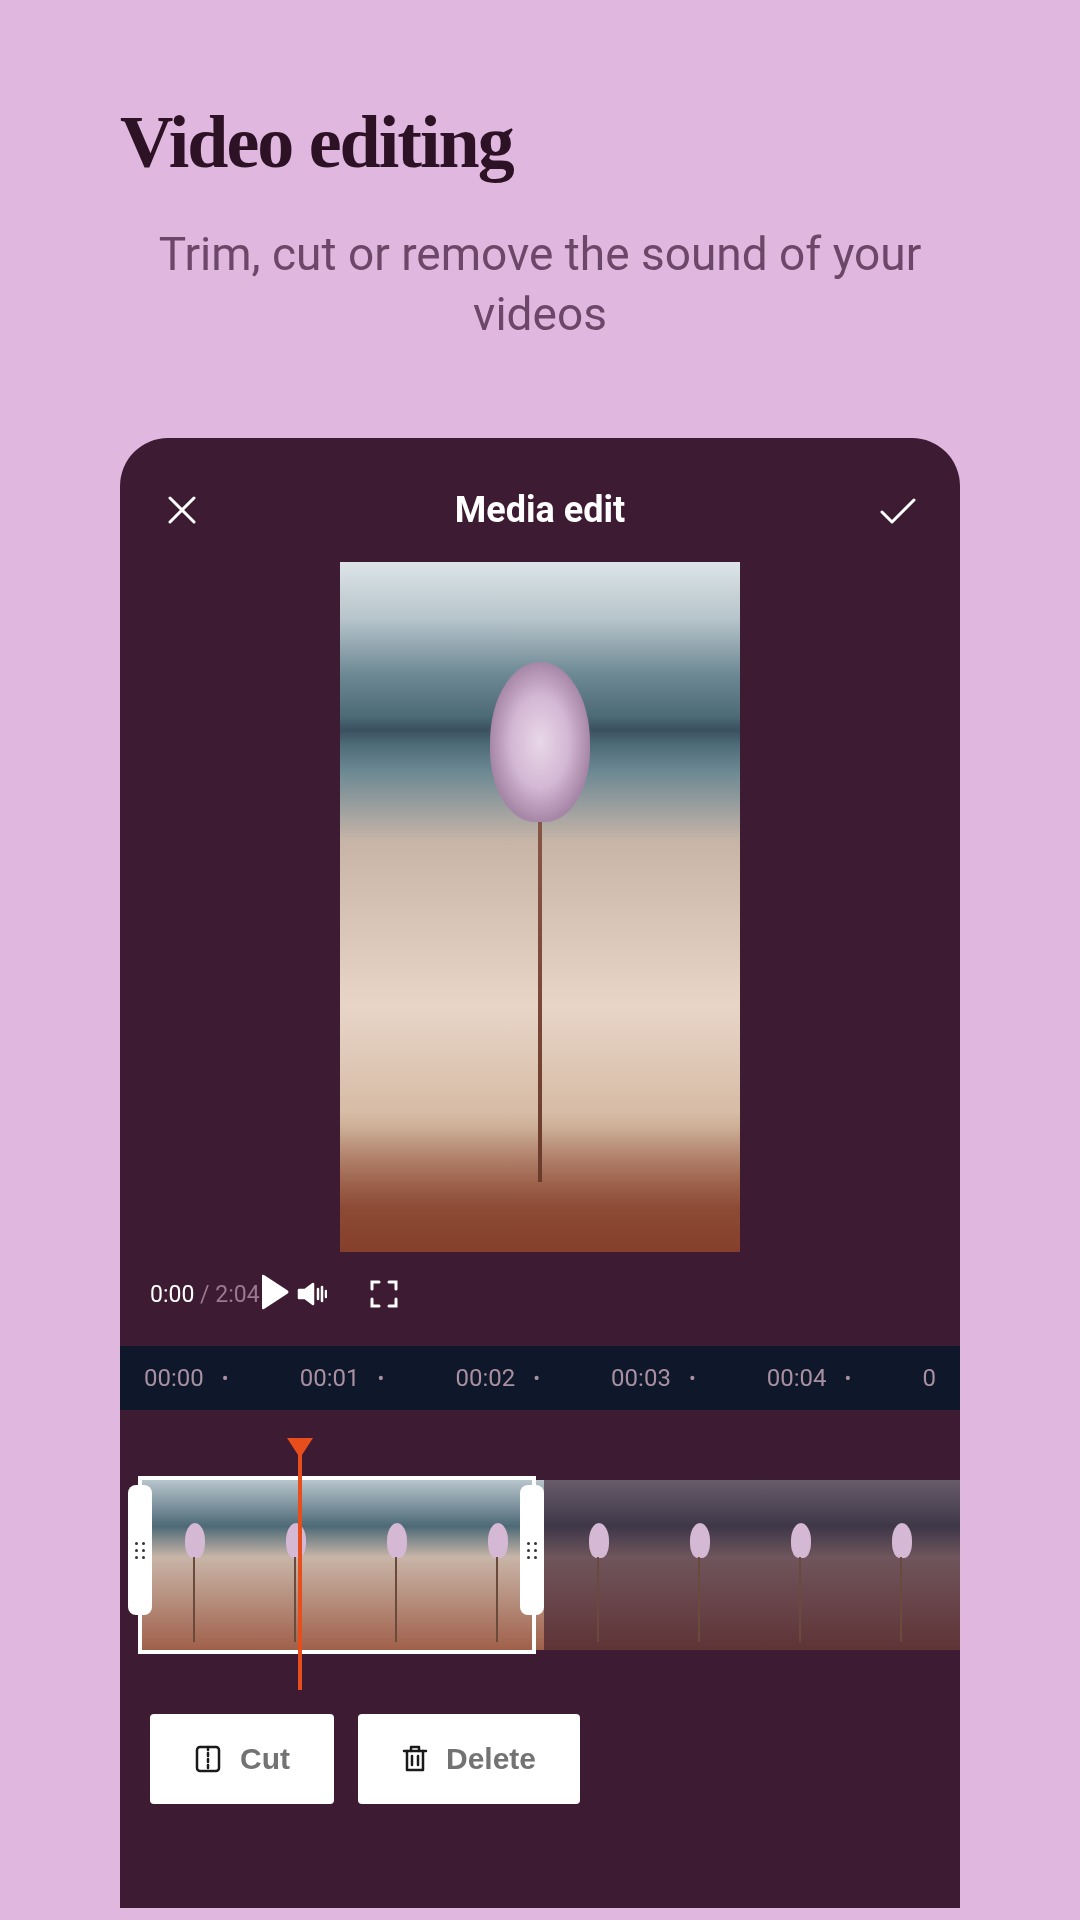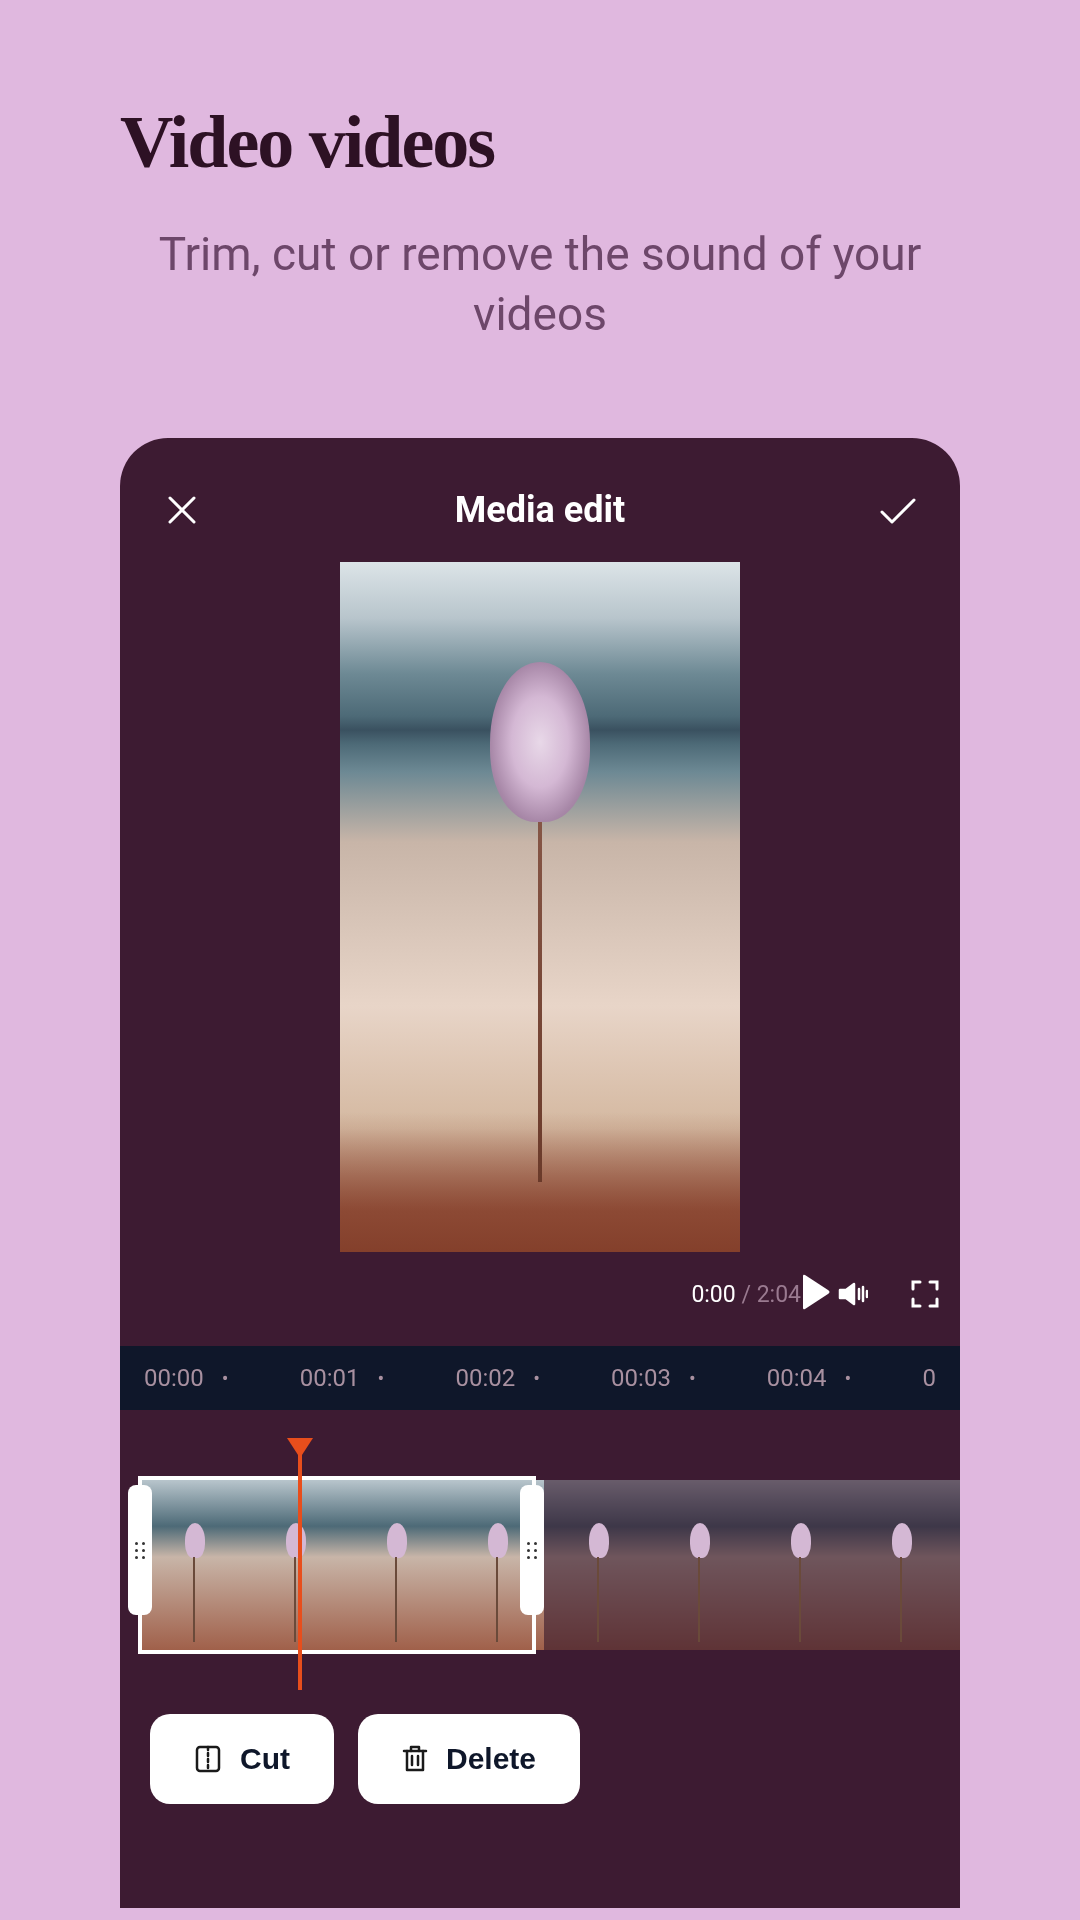--- a/index.html
+++ b/index.html
@@ -123,21 +123,21 @@
       bottom: 0;
       left: 0;
       right: 0;
       height: 140px;
       background: linear-gradient(to top, rgba(120, 50, 30, 0.7), transparent);
     }
     
     .controls {
       display: flex;
       align-items: center;
-      justify-content: flex-end;
+      justify-content: flex-start;
       padding: 20px 13px 30px 30px;
     }
     
     .time-display {
       font-size: 23px;
     }
     
     .time-current {
       color: #fff;
     }
@@ -324,35 +324,35 @@
     
     .action-buttons {
       display: flex;
       gap: 24px;
       padding: 54px 30px 0 30px;
     }
     
     .action-btn {
       background: #fff;
       border: none;
-      border-radius: 20px;
+      border-radius: 4px;
       padding: 28px 44px;
       font-size: 30px;
       font-weight: 700;
-      color: #0f172a;
+      color: #737373;
       display: flex;
       align-items: center;
       gap: 18px;
       cursor: pointer;
     }
   </style>
 </head>
 <body>
 
-<h1 class="page-title">Video videos</h1>
+<h1 class="page-title">Video editing</h1>
 <p class="page-subtitle">Trim, cut or remove the sound of your videos</p>
 
 <div class="app-frame">
 
   <div class="header">
     <div class="icon-btn">
       <svg width="32" height="32" viewBox="0 0 32 32" fill="none" stroke="#fff" stroke-width="3" stroke-linecap="round">
         <line x1="4" y1="4" x2="28" y2="28"></line>
         <line x1="28" y1="4" x2="4" y2="28"></line>
       </svg>

